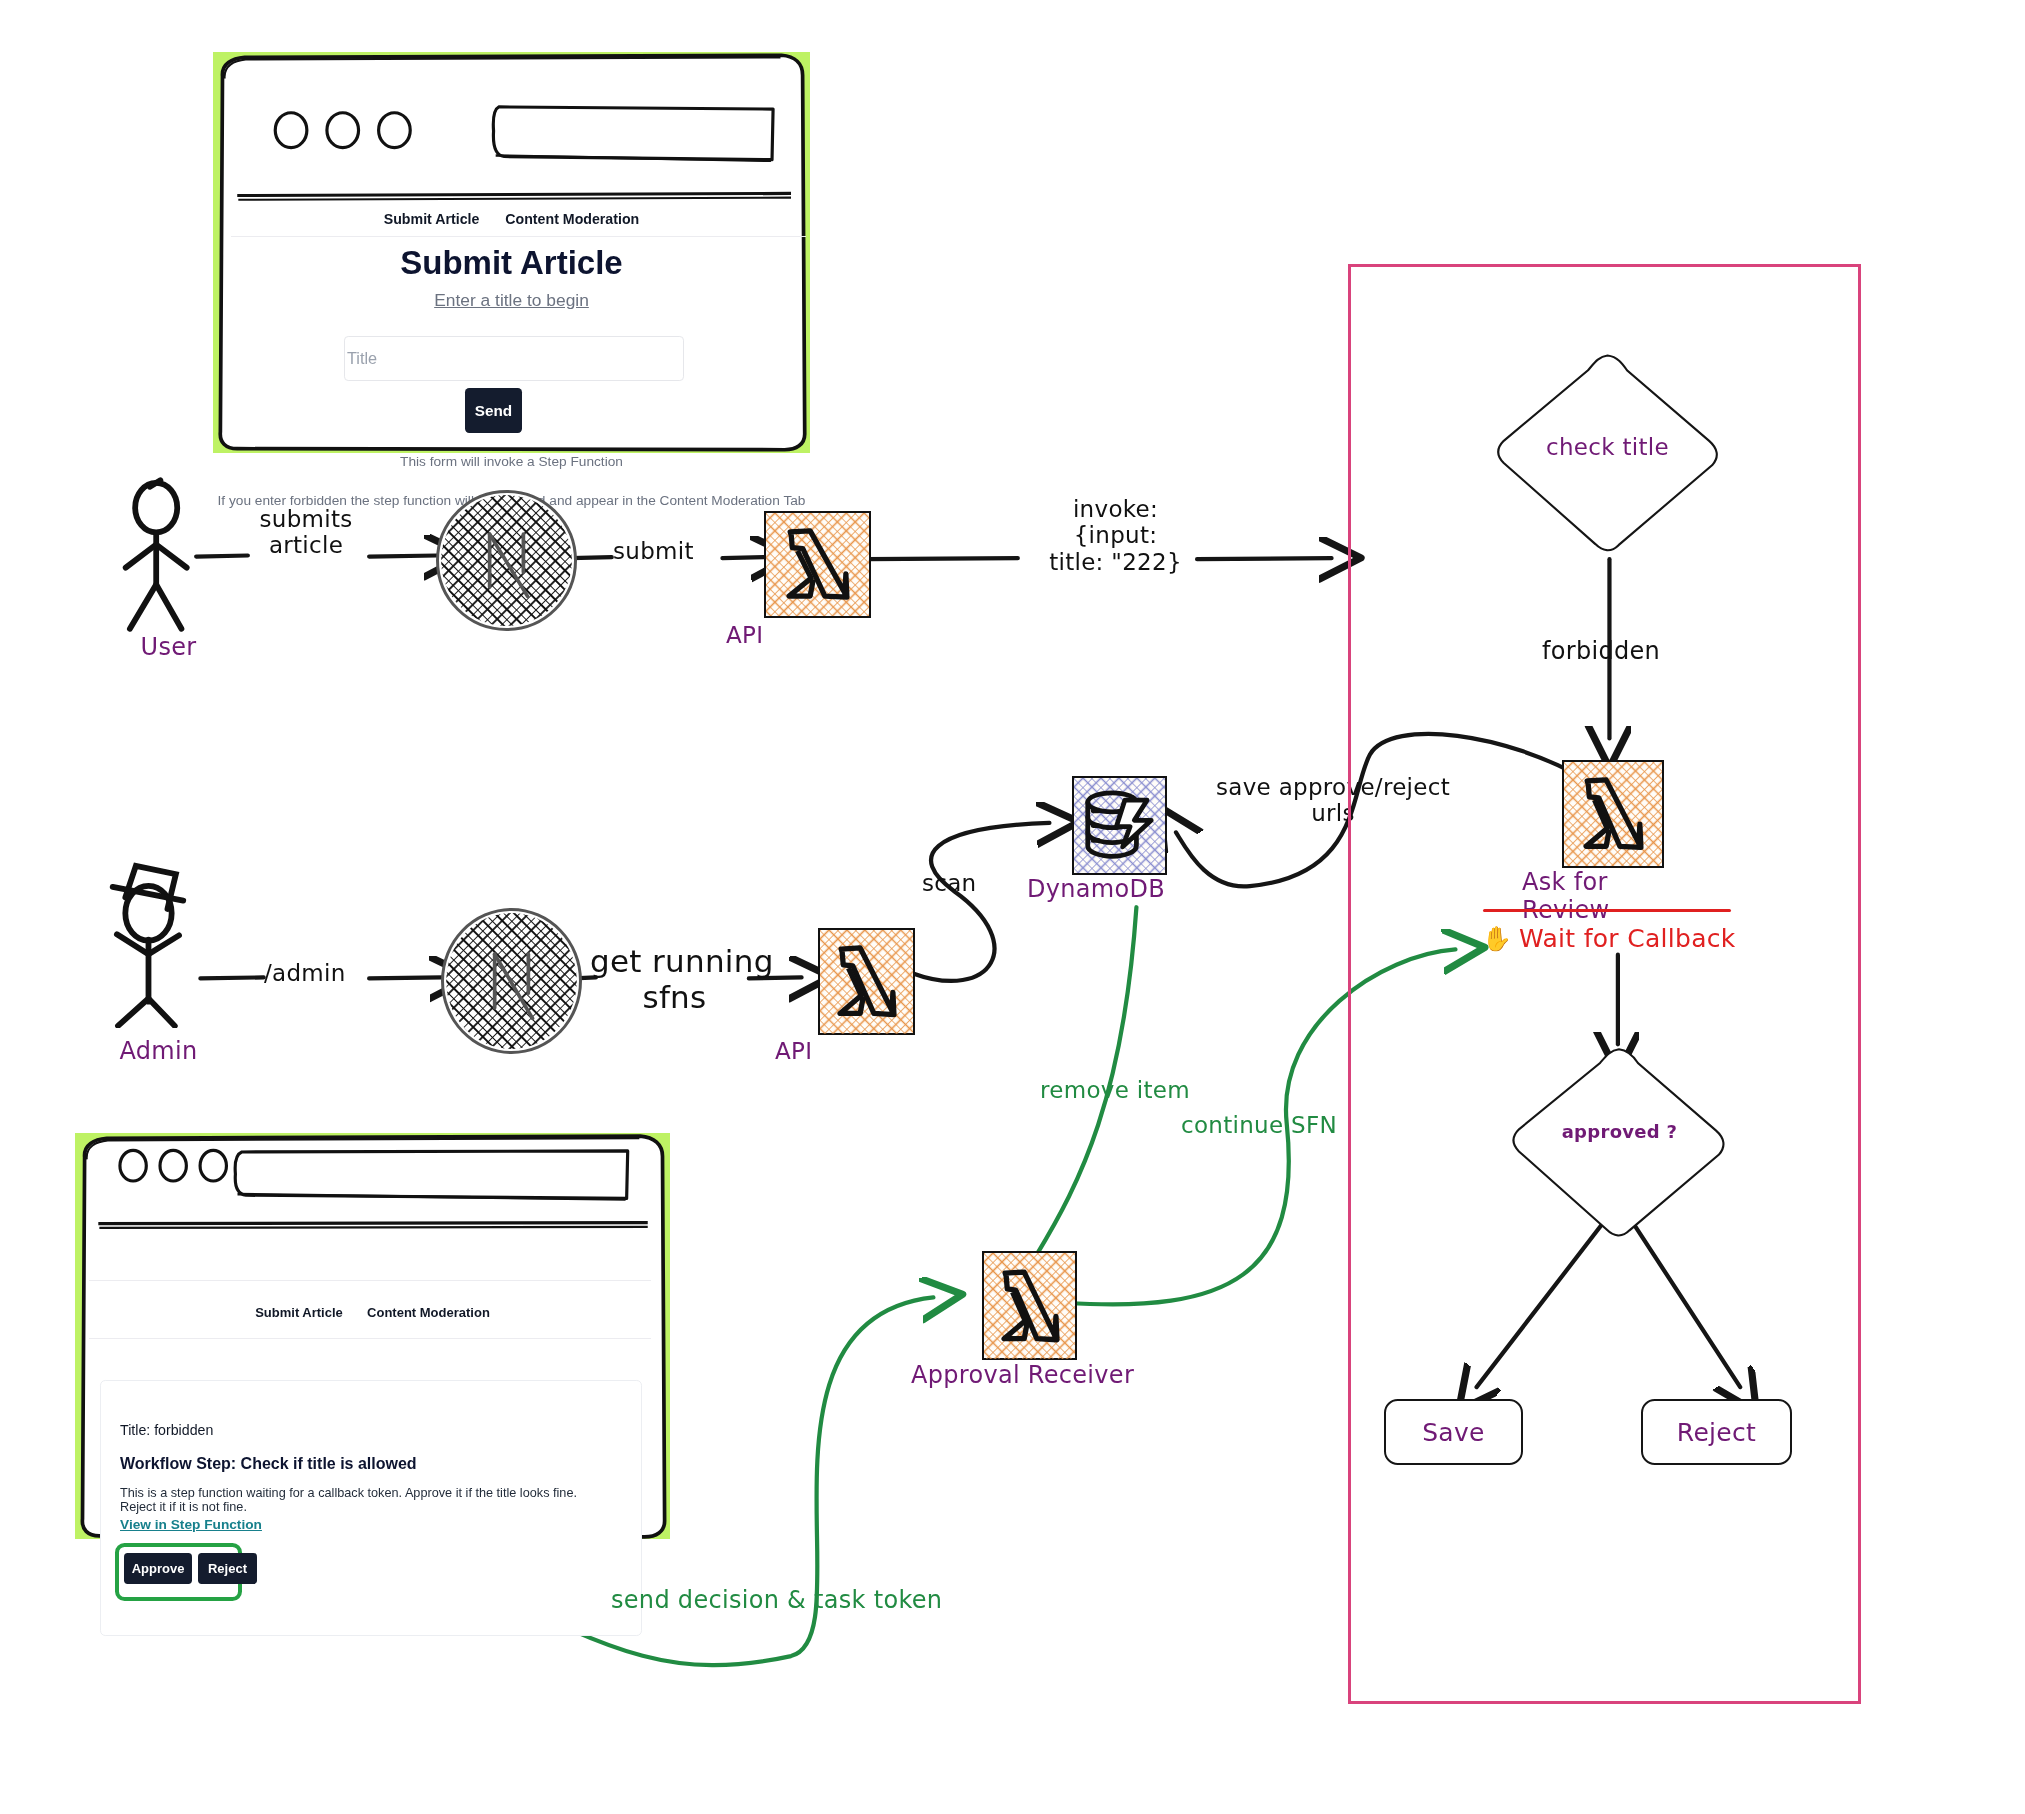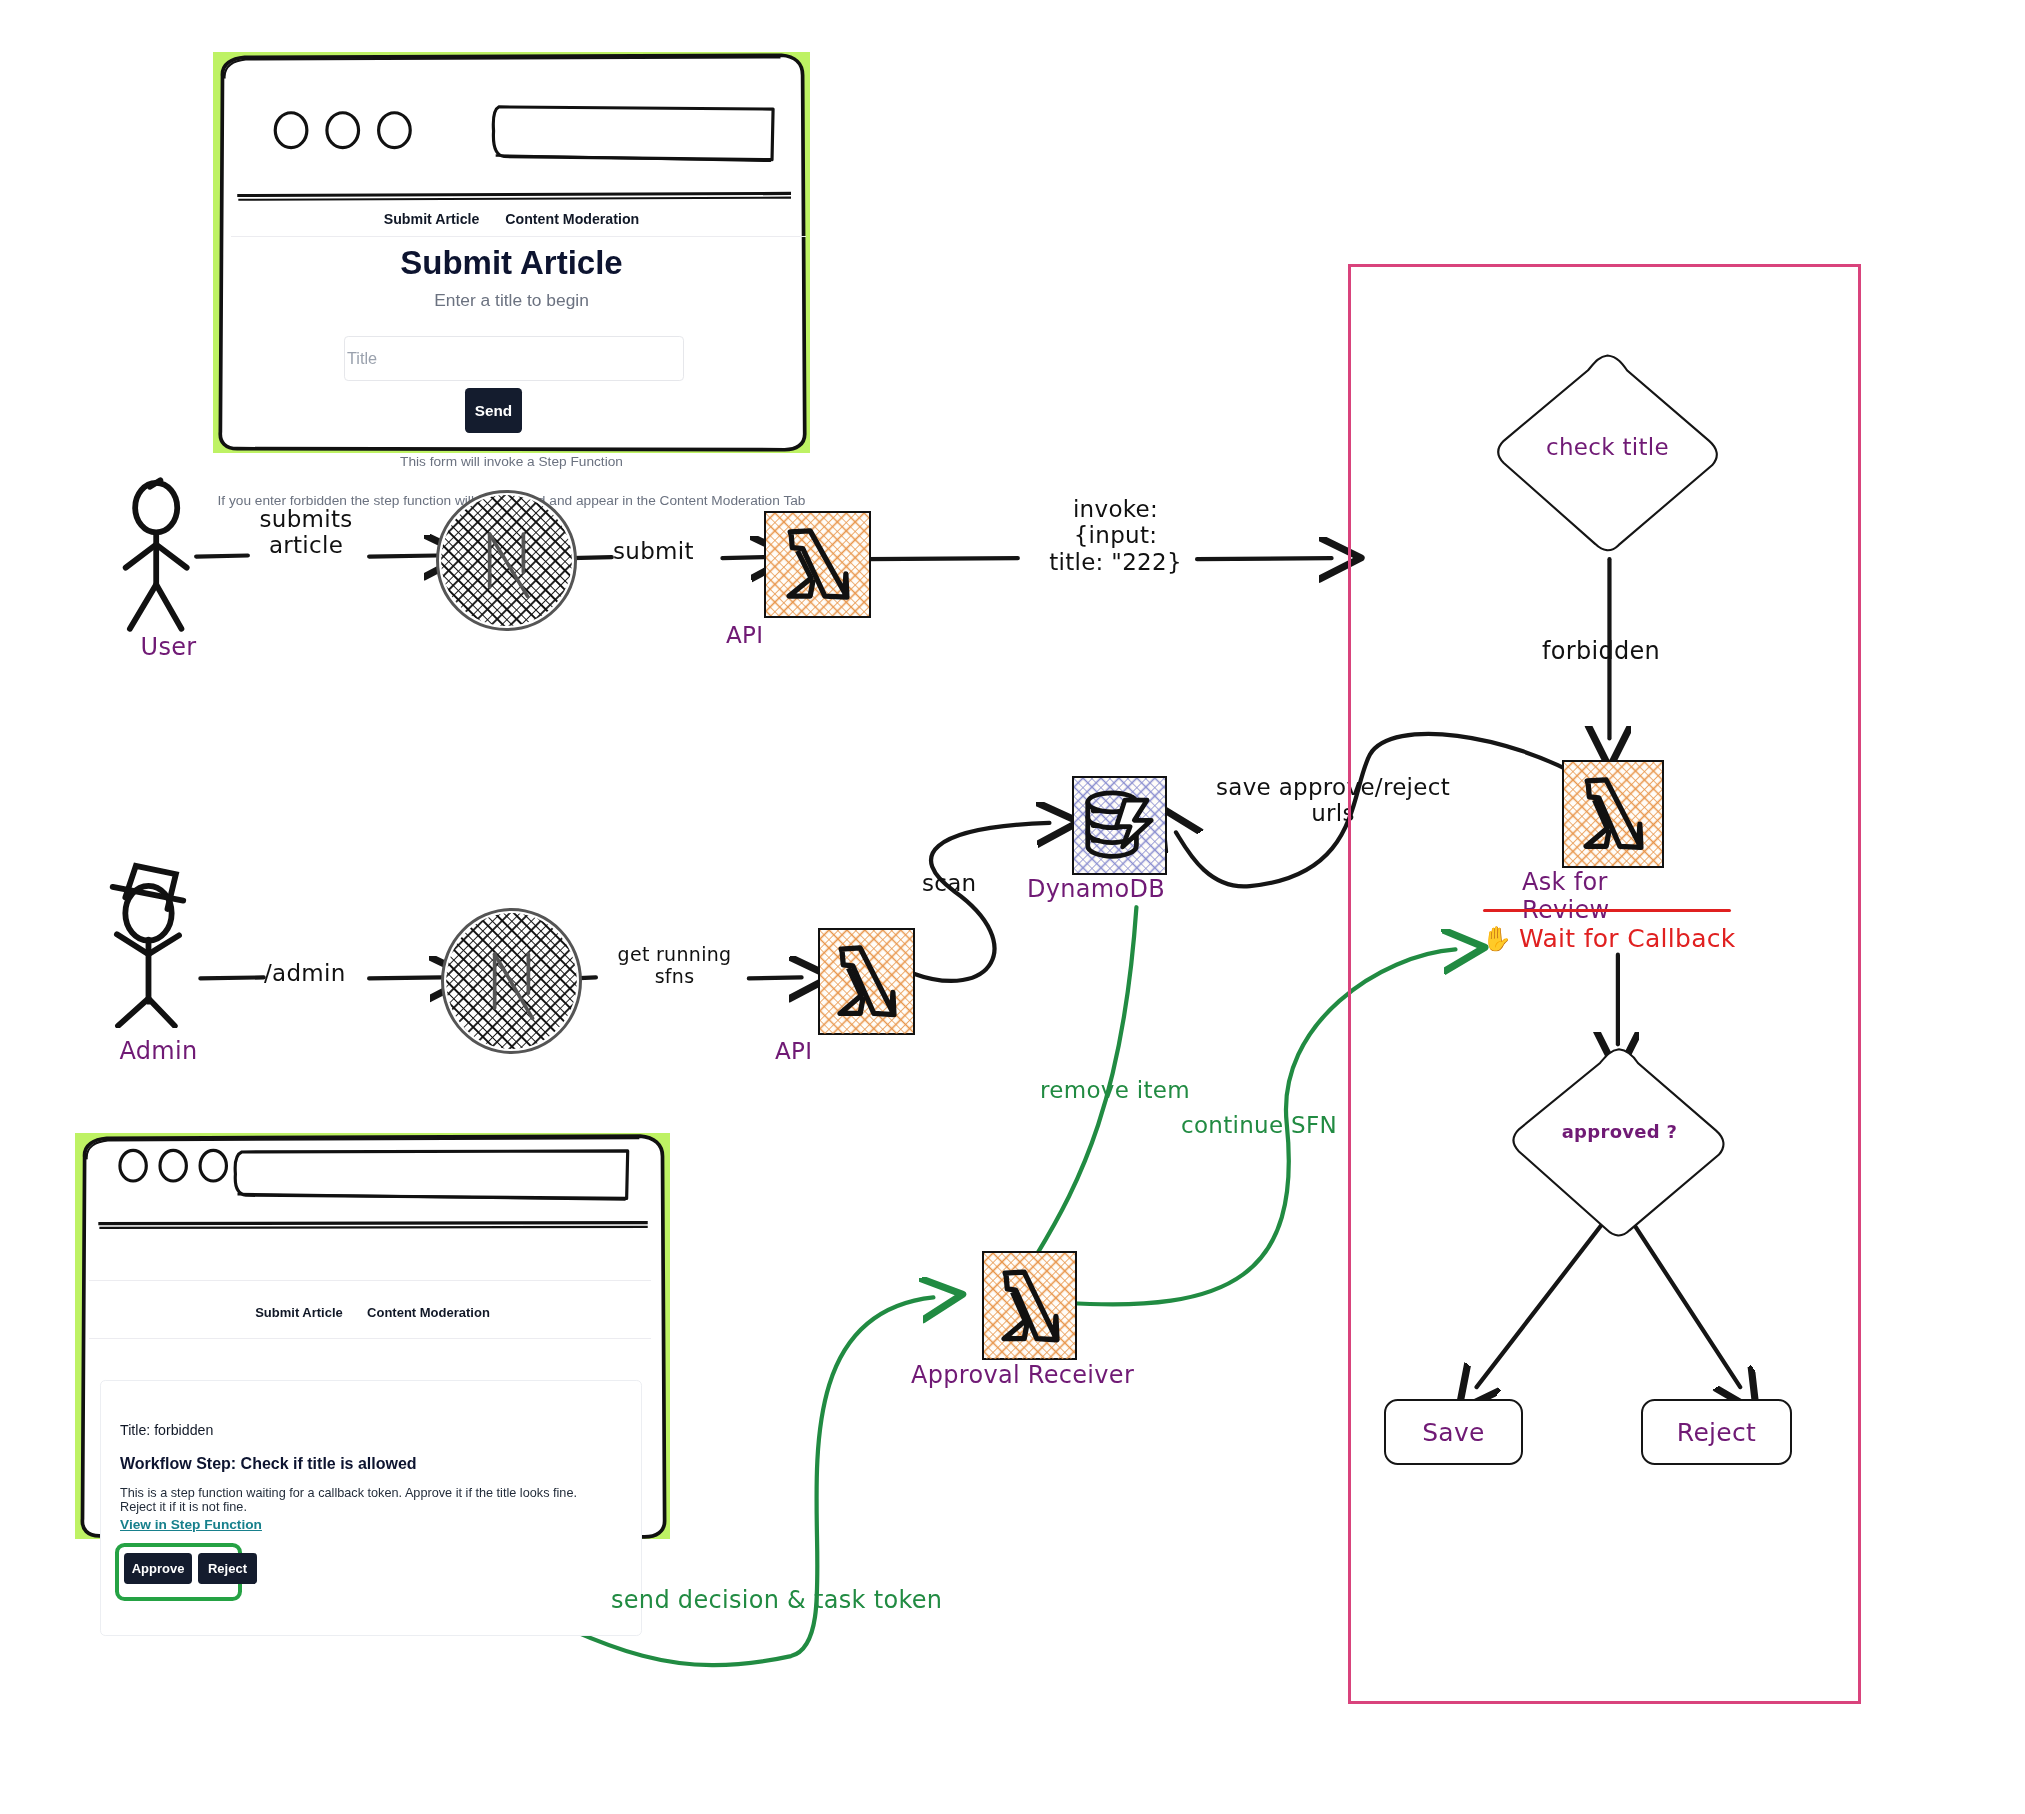--- a/index.html
+++ b/index.html
@@ -17,21 +17,21 @@
   .browser{position:absolute;background:#bef264;}
   .browser svg.frame{position:absolute;left:0;top:0;overflow:visible;}
   .browser .content{position:absolute;left:0;top:0;right:0;bottom:0;}
 
   .navbar{position:absolute;width:100%;text-align:center;}
   .navlink{display:inline-block;color:#111827;font-weight:700;}
   .hr-soft{position:absolute;height:0.5px;background:#ececf0;}
 
   .page-title{position:absolute;width:100%;text-align:center;color:#0d1430;
               font-weight:800;}
-  .page-sub{position:absolute;width:100%;text-align:center;color:#6b7280;}
+  .page-sub{position:absolute;width:100%;text-align:center;color:#6b7280;text-decoration:underline;}
   .txt-input{position:absolute;border:0.8px solid #e6e7eb;border-radius:4.2px;
              background:#fff;display:flex;align-items:center;}
   .txt-input span{color:#9aa1ad;}
   .btn-dark{position:absolute;background:#141c2e;color:#fff;border-radius:4.2px;
             display:flex;align-items:center;justify-content:center;font-weight:700;}
   .note{position:absolute;width:100%;text-align:center;color:#6b7280;}
 
   
   .mod-card{position:absolute;border:0.8px solid #eceef2;border-radius:5.3px;background:#fff;}
   .mod-line{position:absolute;color:#111827;}
@@ -230,21 +230,21 @@
     <svg width="135" height="140" viewBox="0 0 256 266">
       <ellipse cx="128" cy="133" rx="124" ry="129" fill="url(#hx)"></ellipse>
       <g stroke="#555" fill="none" stroke-width="7" stroke-linecap="round">
         <path d="M96,82 L96,184"></path>
         <path d="M160,82 L160,156"></path>
         <path d="M96,82 L168,204"></path>
       </g>
     </svg>
   </div>
 
-  <div class="hand elabel ctr" style="left:590px;top:944px;width:169px;font-size:19px;">get running
+  <div class="hand elabel ctr" style="left:590px;top:944px;width:169px;font-size:31px;">get running
 sfns</div>
 
   <div class="tile" style="left:818px;top:928px;width:93px;height:103px;">
     <svg class="hatch" viewBox="0 0 176 196">
       <rect width="176" height="196" fill="url(#lh)"></rect>
       <g stroke="#111" fill="none" stroke-width="10" stroke-linejoin="round">
         <path d="M40,36 L76,34 L136,152 L138,118 L140,160 L102,158 L62,68
                  L44,66 L42,42 Z"></path>
         <path d="M54,72 L78,124 L38,158 L76,158 L82,126"></path>
       </g>

